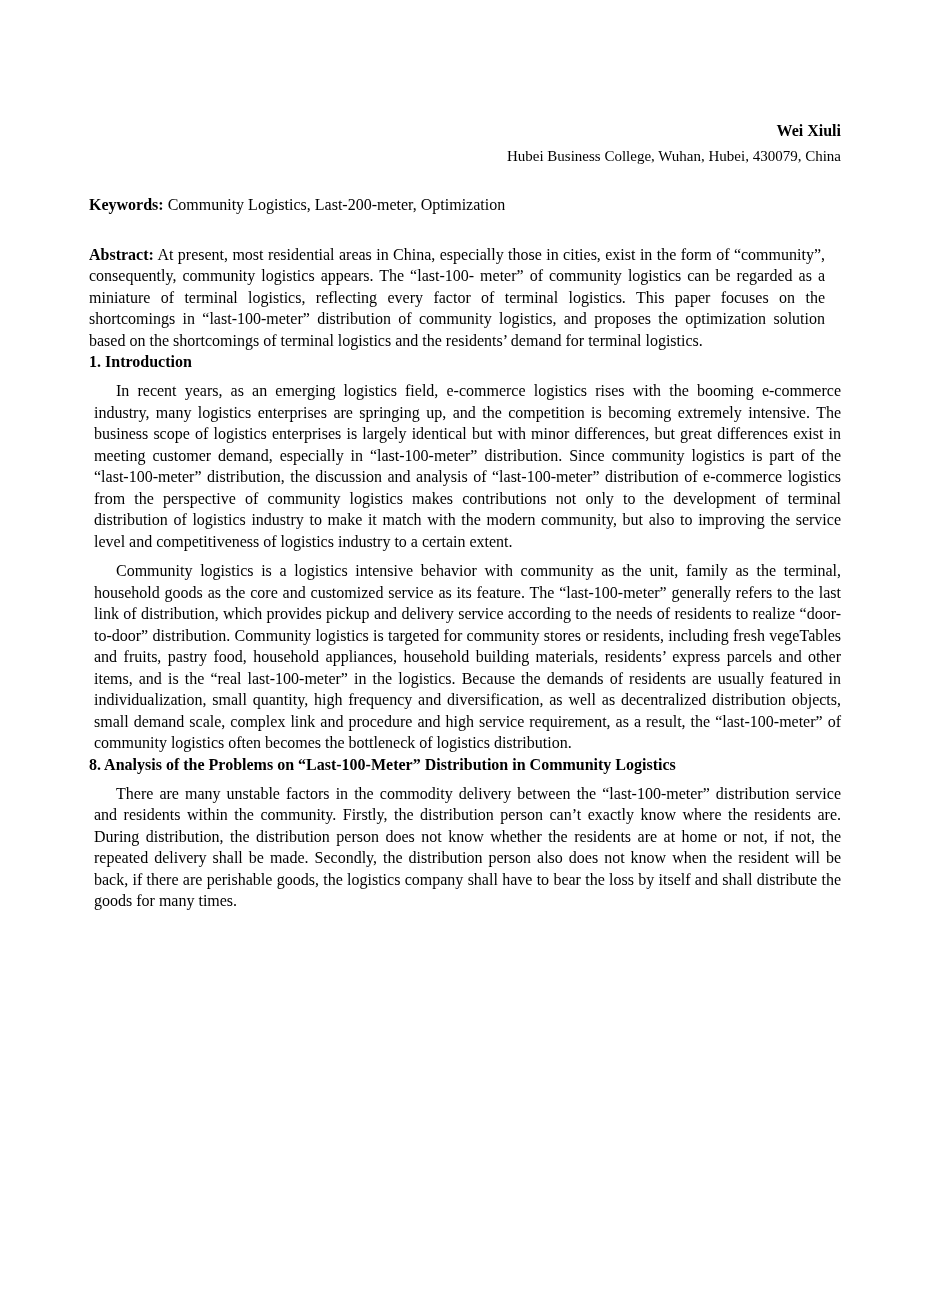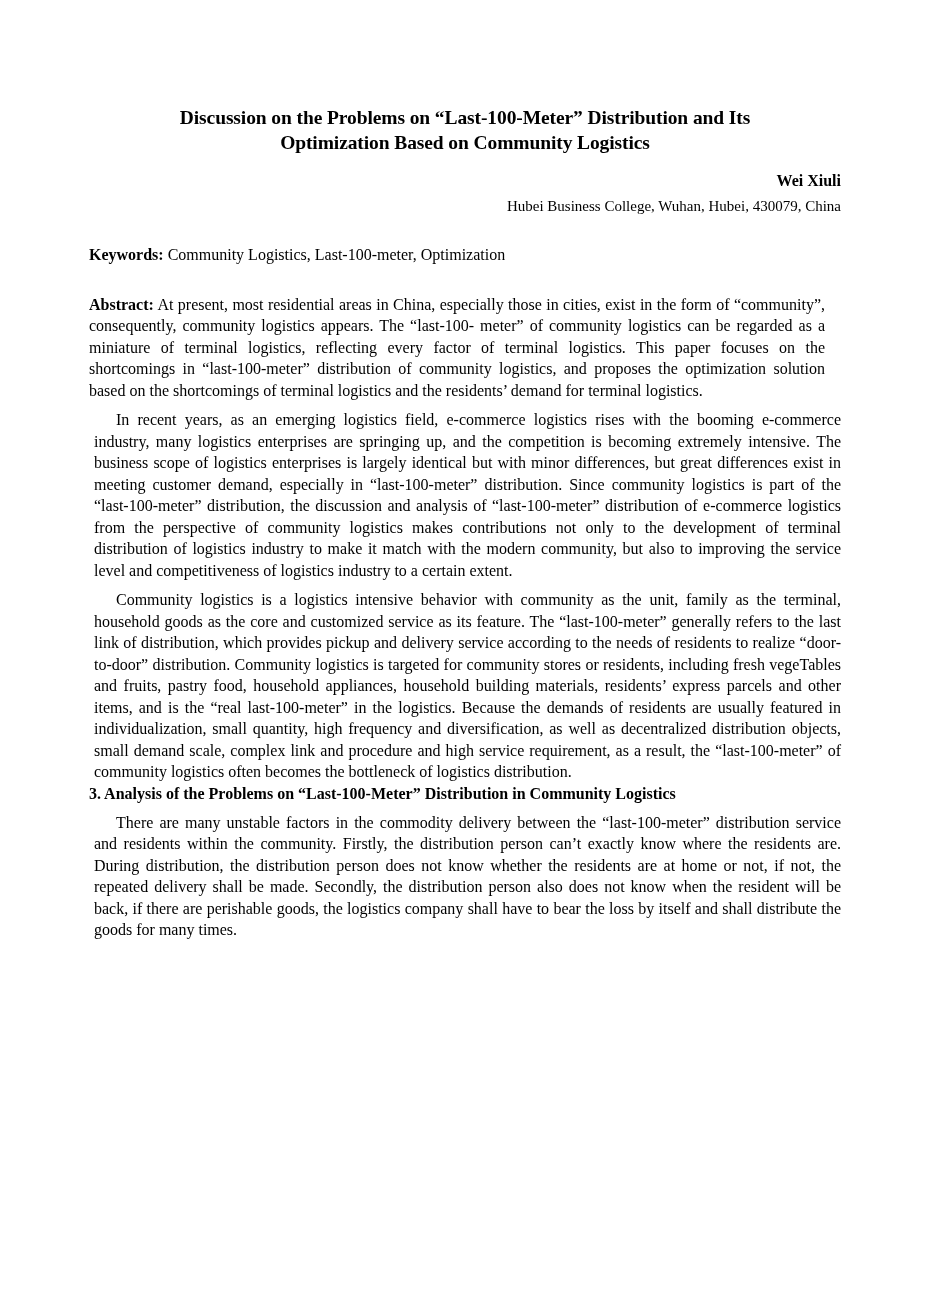--- a/index.html
+++ b/index.html
@@ -65,37 +65,34 @@
       line-height: 21.5px;
       text-align: justify;
       text-indent: 22px;
       margin: 8px 0 0 5px;
     }
   </style>
 </head>
 <body>
 
 <div class="page">
-  <h1 class="title">
-    <span>Discussion on the Problems on “Last-100-Meter” Distribution and Its</span><br>
-    <span>Optimization Based on Community Logistics</span>
-  </h1>
 
   <div class="author">Wei Xiuli</div>
   <div class="affil">Hubei Business College, Wuhan, Hubei, 430079, China</div>
 
-  <div class="keywords"><span class="label">Keywords:</span><span> Community Logistics, Last-100-meter, Optimization</span></div>
+  <div class="keywords"><span class="label">Keywords:</span><span> Community Logistics, Last-200-meter, Optimization</span></div>
 
   <div class="abstract"><span class="label">Abstract:</span><span> At present, most residential areas in China, especially those in cities, exist in the form of “community”, consequently, community logistics appears. The “last-100- meter” of community logistics can be regarded as a miniature of terminal logistics, reflecting every factor of terminal logistics. This paper focuses on the shortcomings in “last-100-meter” distribution of community logistics, and proposes the optimization solution based on the shortcomings of terminal logistics and the residents’ demand for terminal logistics.</span></div>
 
   <section>
+    <h2 class="sec sec-intro">1. Introduction</h2>
     <p class="body">In recent years, as an emerging logistics field, e-commerce logistics rises with the booming e-commerce industry, many logistics enterprises are springing up, and the competition is becoming extremely intensive. The business scope of logistics enterprises is largely identical but with minor differences, but great differences exist in meeting customer demand, especially in “last-100-meter” distribution. Since community logistics is part of the “last-100-meter” distribution, the discussion and analysis of “last-100-meter” distribution of e-commerce logistics from the perspective of community logistics makes contributions not only to the development of terminal distribution of logistics industry to make it match with the modern community, but also to improving the service level and competitiveness of logistics industry to a certain extent.</p>
   </section>
 
   <section>
     <p class="body">Community logistics is a logistics intensive behavior with community as the unit, family as the terminal, household goods as the core and customized service as its feature. The “last-100-meter” generally refers to the last link of distribution, which provides pickup and delivery service according to the needs of residents to realize “door-to-door” distribution. Community logistics is targeted for community stores or residents, including fresh vegeTables and fruits, pastry food, household appliances, household building materials, residents’ express parcels and other items, and is the “real last-100-meter” in the logistics. Because the demands of residents are usually featured in individualization, small quantity, high frequency and diversification, as well as decentralized distribution objects, small demand scale, complex link and procedure and high service requirement, as a result, the “last-100-meter” of community logistics often becomes the bottleneck of logistics distribution.</p>
   </section>
 
   <section>
-    <h2 class="sec sec-three">3. Analysis of the Problems on “Last-100-Meter” Distribution in Community Logistics</h2>
+    <h2 class="sec sec-three">8. Analysis of the Problems on “Last-100-Meter” Distribution in Community Logistics</h2>
     <p class="body">There are many unstable factors in the commodity delivery between the “last-100-meter” distribution service and residents within the community. Firstly, the distribution person can’t exactly know where the residents are. During distribution, the distribution person does not know whether the residents are at home or not, if not, the repeated delivery shall be made. Secondly, the distribution person also does not know when the resident will be back, if there are perishable goods, the logistics company shall have to bear the loss by itself and shall distribute the goods for many times.</p>
   </section>
 </div>
 
 </body></html>

